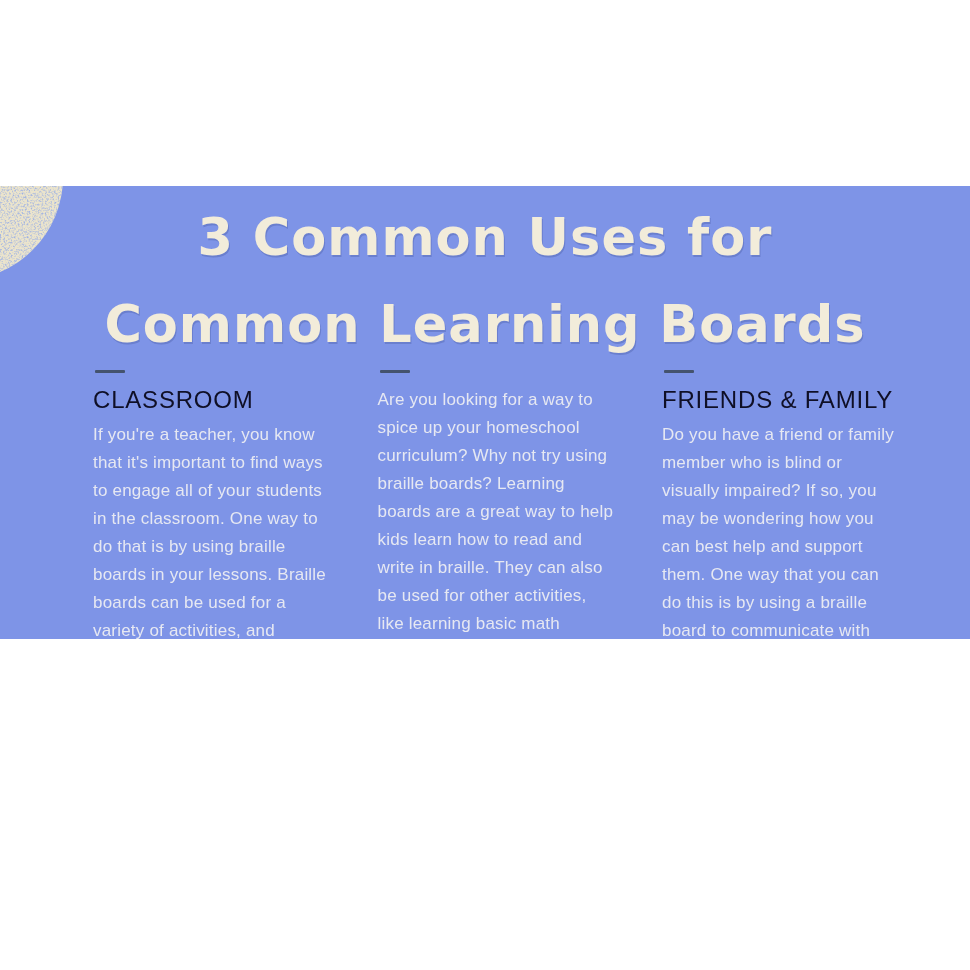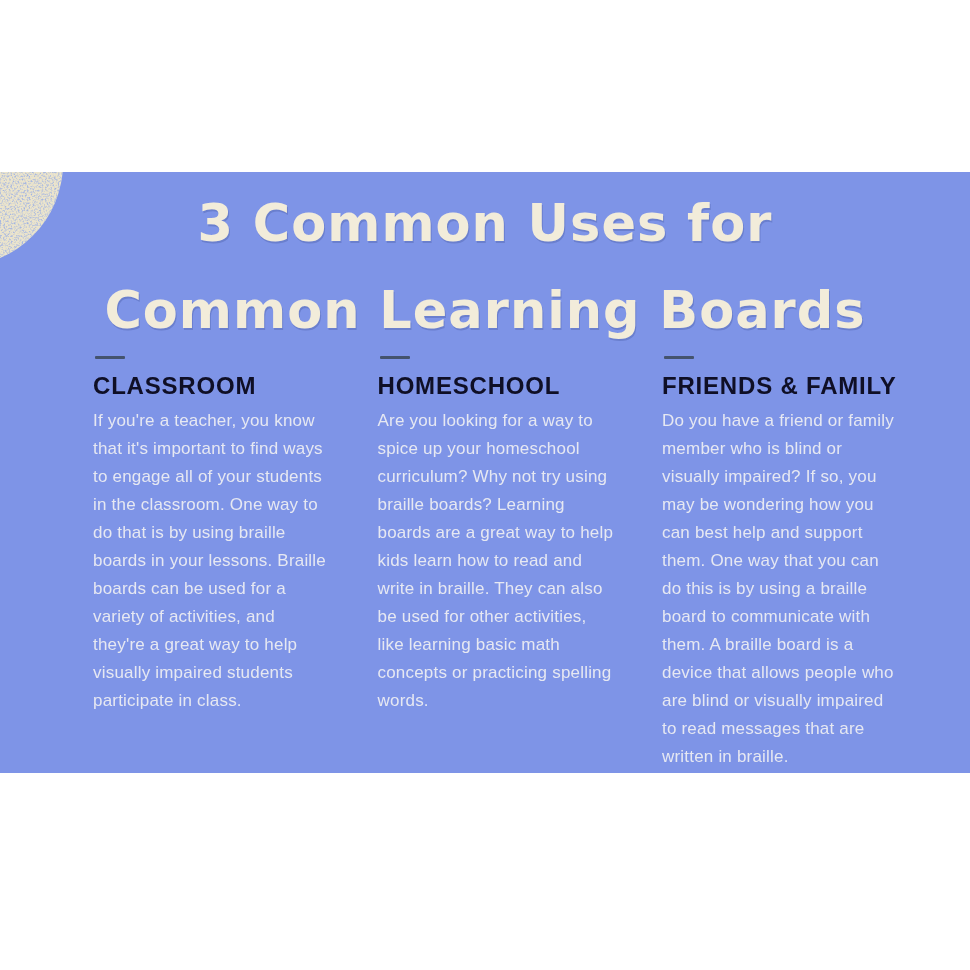--- a/index.html
+++ b/index.html
@@ -11,23 +11,23 @@
   .canvas {
     position: relative;
     width: 970px;
     height: 970px;
     background: #ffffff;
     overflow: hidden;
   }
   .slide {
     position: absolute;
     left: 0;
-    top: 172px;
+    top: 186px;
     width: 970px;
-    height: 601px;
+    height: 453px;
     background: #7e94e7;
     overflow: hidden;
   }
   .deco-circle {
     position: absolute;
     left: 0;
     top: 0;
     pointer-events: none;
   }
   .title {
@@ -54,21 +54,21 @@
   .dash {
     width: 30px;
     height: 3px;
     background: #44536e;
     margin: 0 0 13px 2px;
     border-radius: 1px;
   }
   .heading {
     color: #0f0f26;
     font-size: 24px;
-    font-weight: bold;
+    font-weight: normal;
     letter-spacing: 0.8px;
     line-height: 28px;
     margin-bottom: 7px;
   }
   .body-text {
     color: #e6e8f2;
     font-size: 17px;
     line-height: 28px;
     letter-spacing: 0.2px;
   }
@@ -102,21 +102,20 @@
     <div class="columns">
 
       <div class="column">
         <div class="dash"></div>
         <div class="heading">CLASSROOM</div>
         <div class="body-text">If you're a teacher, you know that it's important to find ways to engage all of your students in the classroom. One way to do that is by using braille boards in your lessons. Braille boards can be used for a variety of activities, and they're a great way to help visually impaired students participate in class.</div>
       </div>
 
       <div class="column">
         <div class="dash"></div>
-        <div class="heading">HOMESCHOOL</div>
         <div class="body-text">Are you looking for a way to spice up your homeschool curriculum? Why not try using braille boards? Learning boards are a great way to help kids learn how to read and write in braille. They can also be used for other activities, like learning basic math concepts or practicing spelling words.</div>
       </div>
 
       <div class="column">
         <div class="dash"></div>
         <div class="heading">FRIENDS &amp; FAMILY</div>
         <div class="body-text">Do you have a friend or family member who is blind or visually impaired? If so, you may be wondering how you can best help and support them. One way that you can do this is by using a braille board to communicate with them. A braille board is a device that allows people who are blind or visually impaired to read messages that are written in braille.</div>
       </div>
 
     </div>

